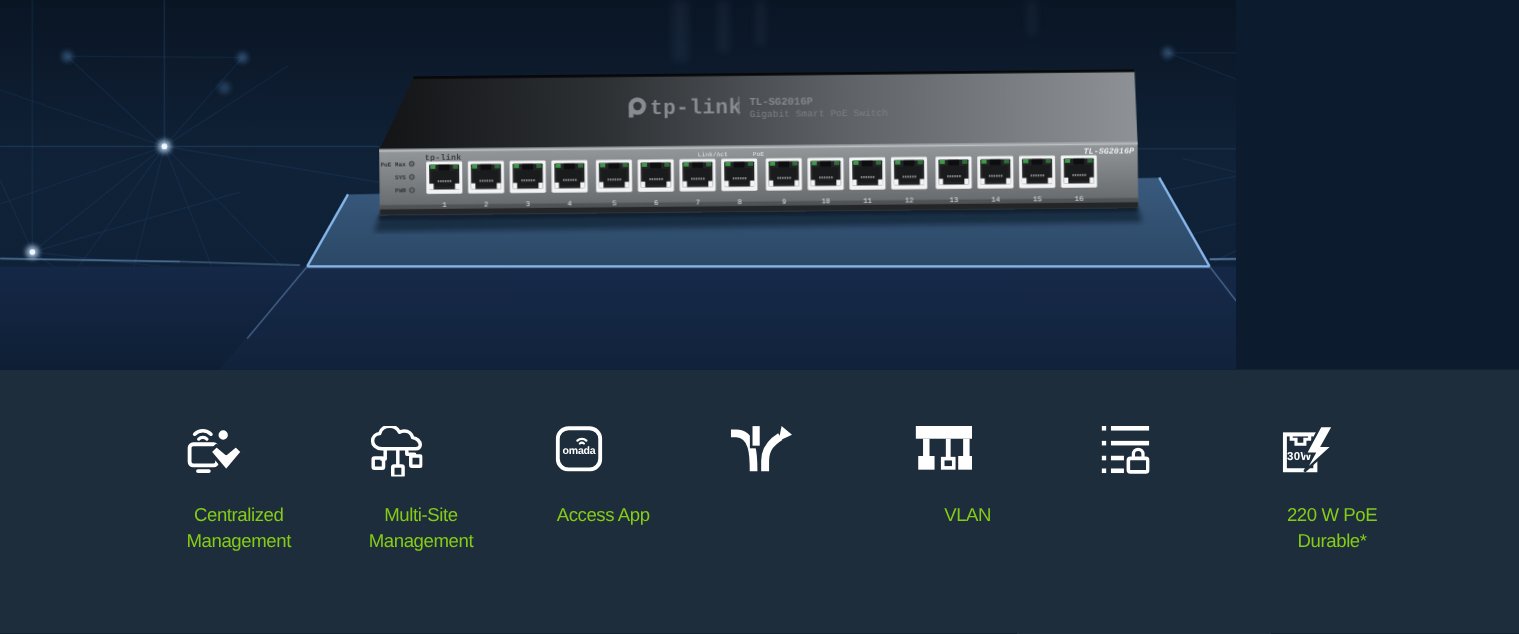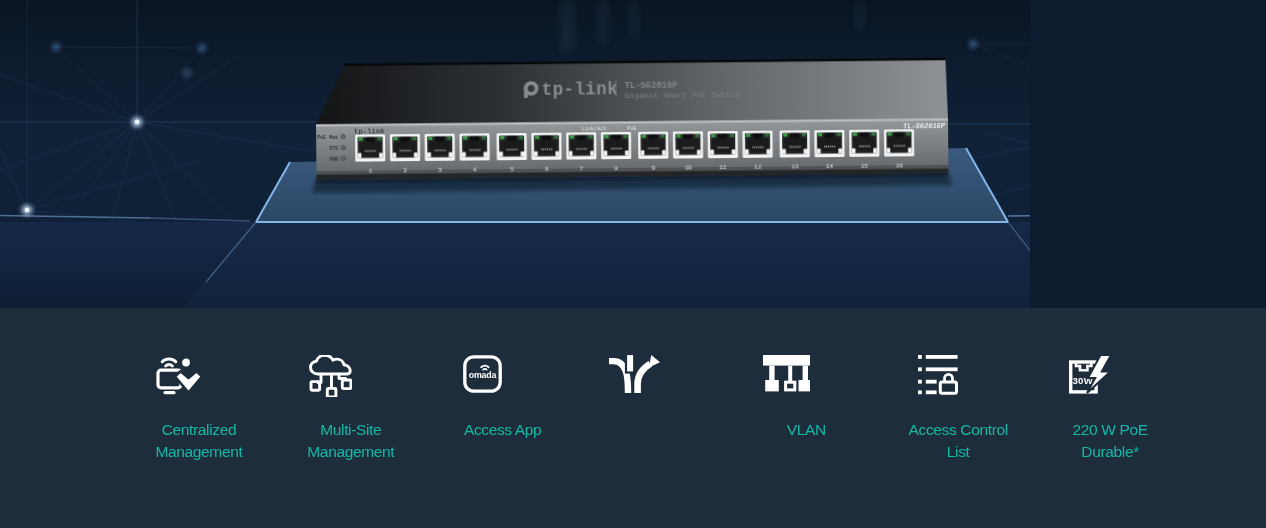--- a/index.html
+++ b/index.html
@@ -5,21 +5,21 @@
   html,body{margin:0;padding:0;}
   body{width:1266px;height:528px;overflow:hidden;background:#0d1b2e;
        font-family:"Liberation Sans",sans-serif;}
   .hero{position:relative;width:1030px;height:308px;overflow:hidden;font-family:Liberation Mono, monospace;}
   .hero svg{display:block;}
   .features{width:1266px;height:220px;background:#1e2d3c;box-sizing:border-box;}
   .features-row{display:flex;margin:0 100px 0 103px;padding-top:47px;}
   .feature{flex:1;display:flex;flex-direction:column;align-items:center;}
   .icon-wrap{height:40px;display:flex;justify-content:center;}
   .icon-wrap svg{display:block;}
-  .feature-label{margin-top:24px;text-align:center;color:#14b8a6;
+  .feature-label{margin-top:24px;text-align:center;color:#84cc16;
        font-size:15.5px;line-height:22px;letter-spacing:-0.35px;margin-left:40px;}
   .feature-label span{display:block;white-space:nowrap;}
 </style>
 </head>
 <body>
 
 <div class="hero">
 <svg width="1266" height="308" viewBox="0 0 1266 308" xmlns="http://www.w3.org/2000/svg">
   <defs>
     <linearGradient id="bgGrad" x1="0" y1="0" x2="0" y2="1">
@@ -590,24 +590,20 @@
           <rect x="7.8" y="24.8" width="10.8" height="3.8"></rect>
           <rect x="0" y="35.4" width="3.8" height="3.8"></rect>
           <rect x="7.8" y="35.4" width="10.8" height="3.8"></rect>
         </g>
         <g fill="none" stroke="#ffffff">
           <rect x="22.3" y="27" width="16.2" height="11.2" rx="1.8" stroke-width="3"></rect>
           <path d="M26.5,27 v-3.6 a4,4 0 0 1 8,0 v3.6" stroke-width="2.7"></path>
         </g>
       </svg>
         </div>
-      <div class="feature-label">
-        <span>Access Control</span>
-        <span>List</span>
-      </div>
     </div>
 
     <div class="feature">
       <div class="icon-wrap">
           <svg width="42" height="39" viewBox="0 0 42 39">
         <rect x="1.7" y="7" width="25.4" height="29.9" fill="none" stroke="#ffffff" stroke-width="3.4"></rect>
         <path d="M7,7 v4 h4 v4.2 h7.4 v-4.2 h4 v-4" fill="none" stroke="#ffffff" stroke-width="2.6"></path>
         <text x="13.8" y="28.5" font-size="9.6" font-weight="bold" fill="#ffffff" text-anchor="middle" letter-spacing="0.3" font-family="Liberation Sans, sans-serif">30W</text>
         <polygon points="31.5,0 19,23 26.2,23 18,38 41.5,16.5 32.8,16.5 42,0" fill="#ffffff" stroke="#1e2d3c" stroke-width="2"></polygon>
       </svg>

